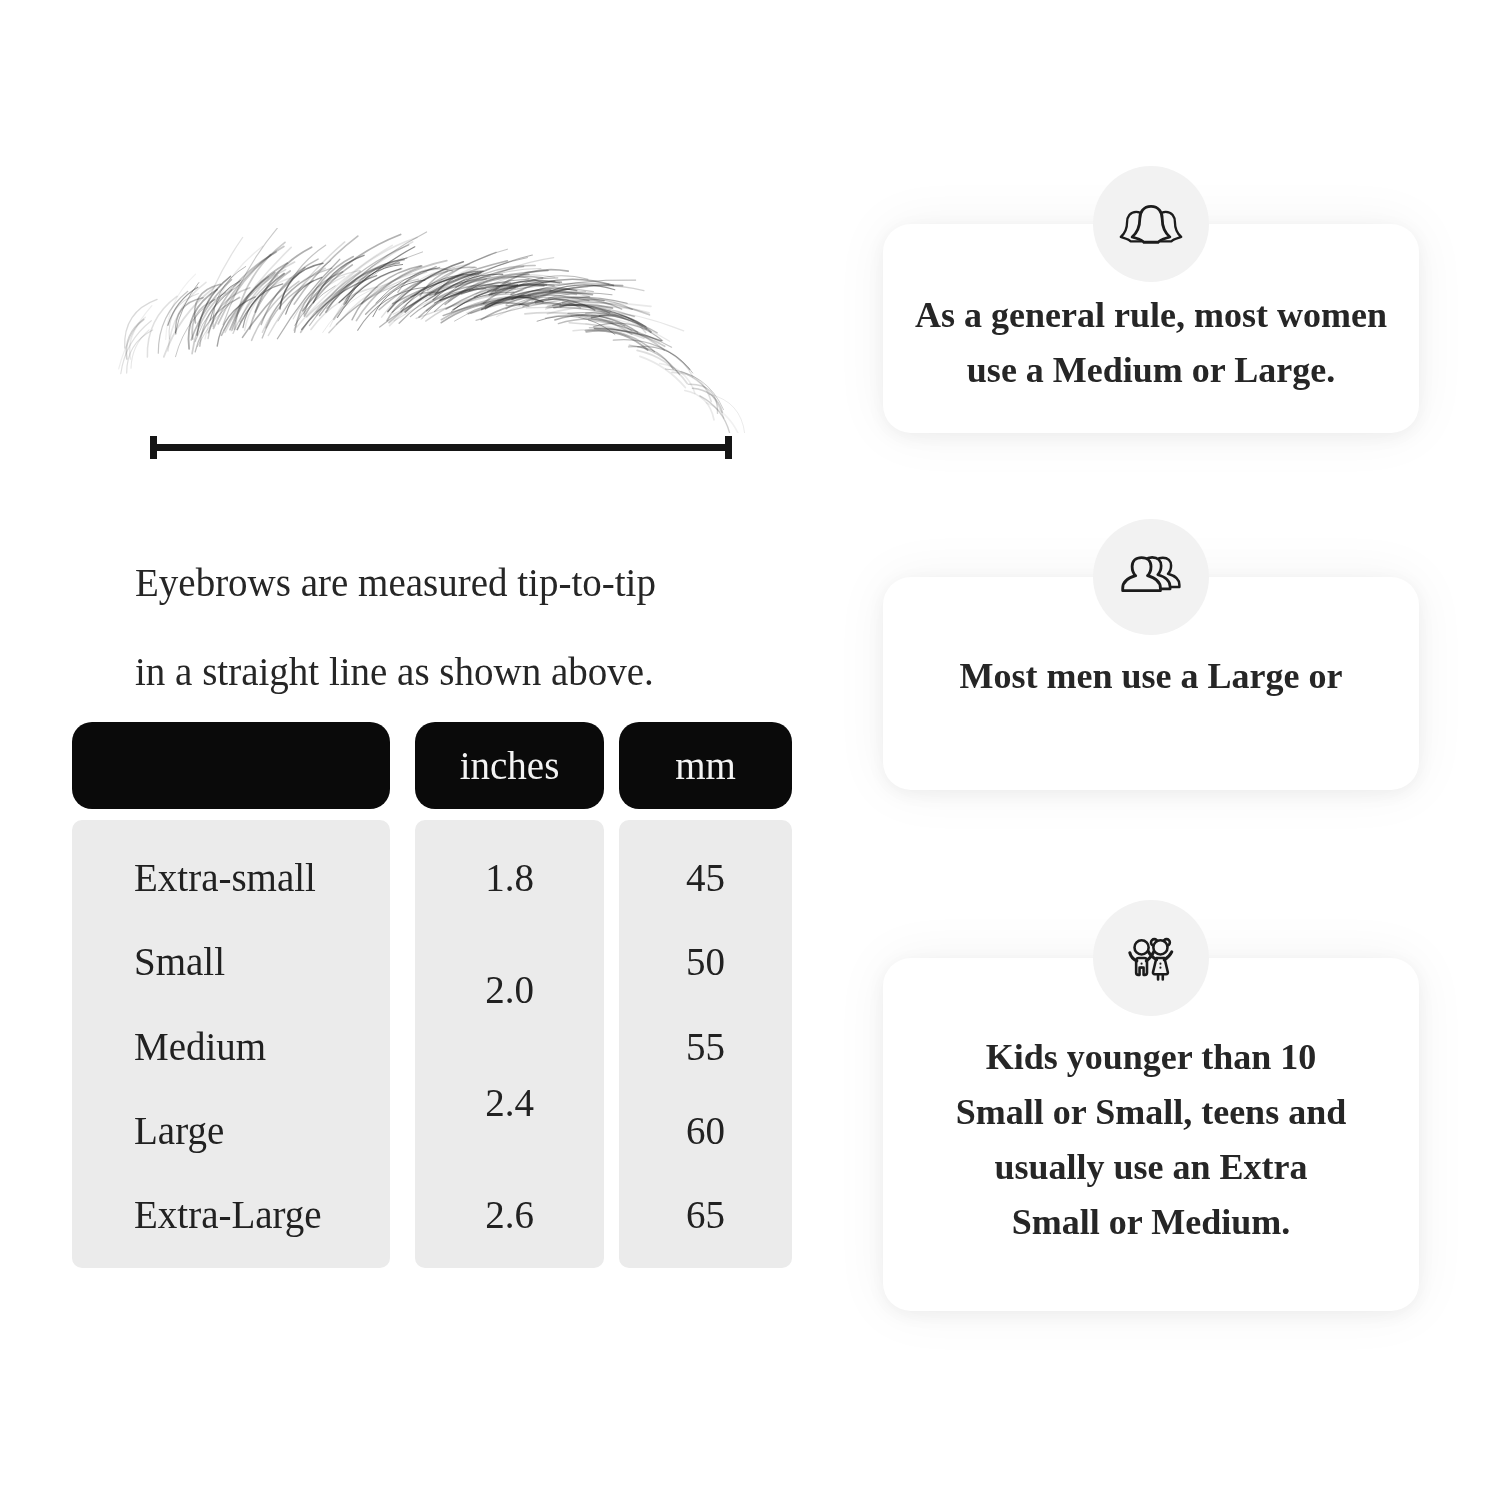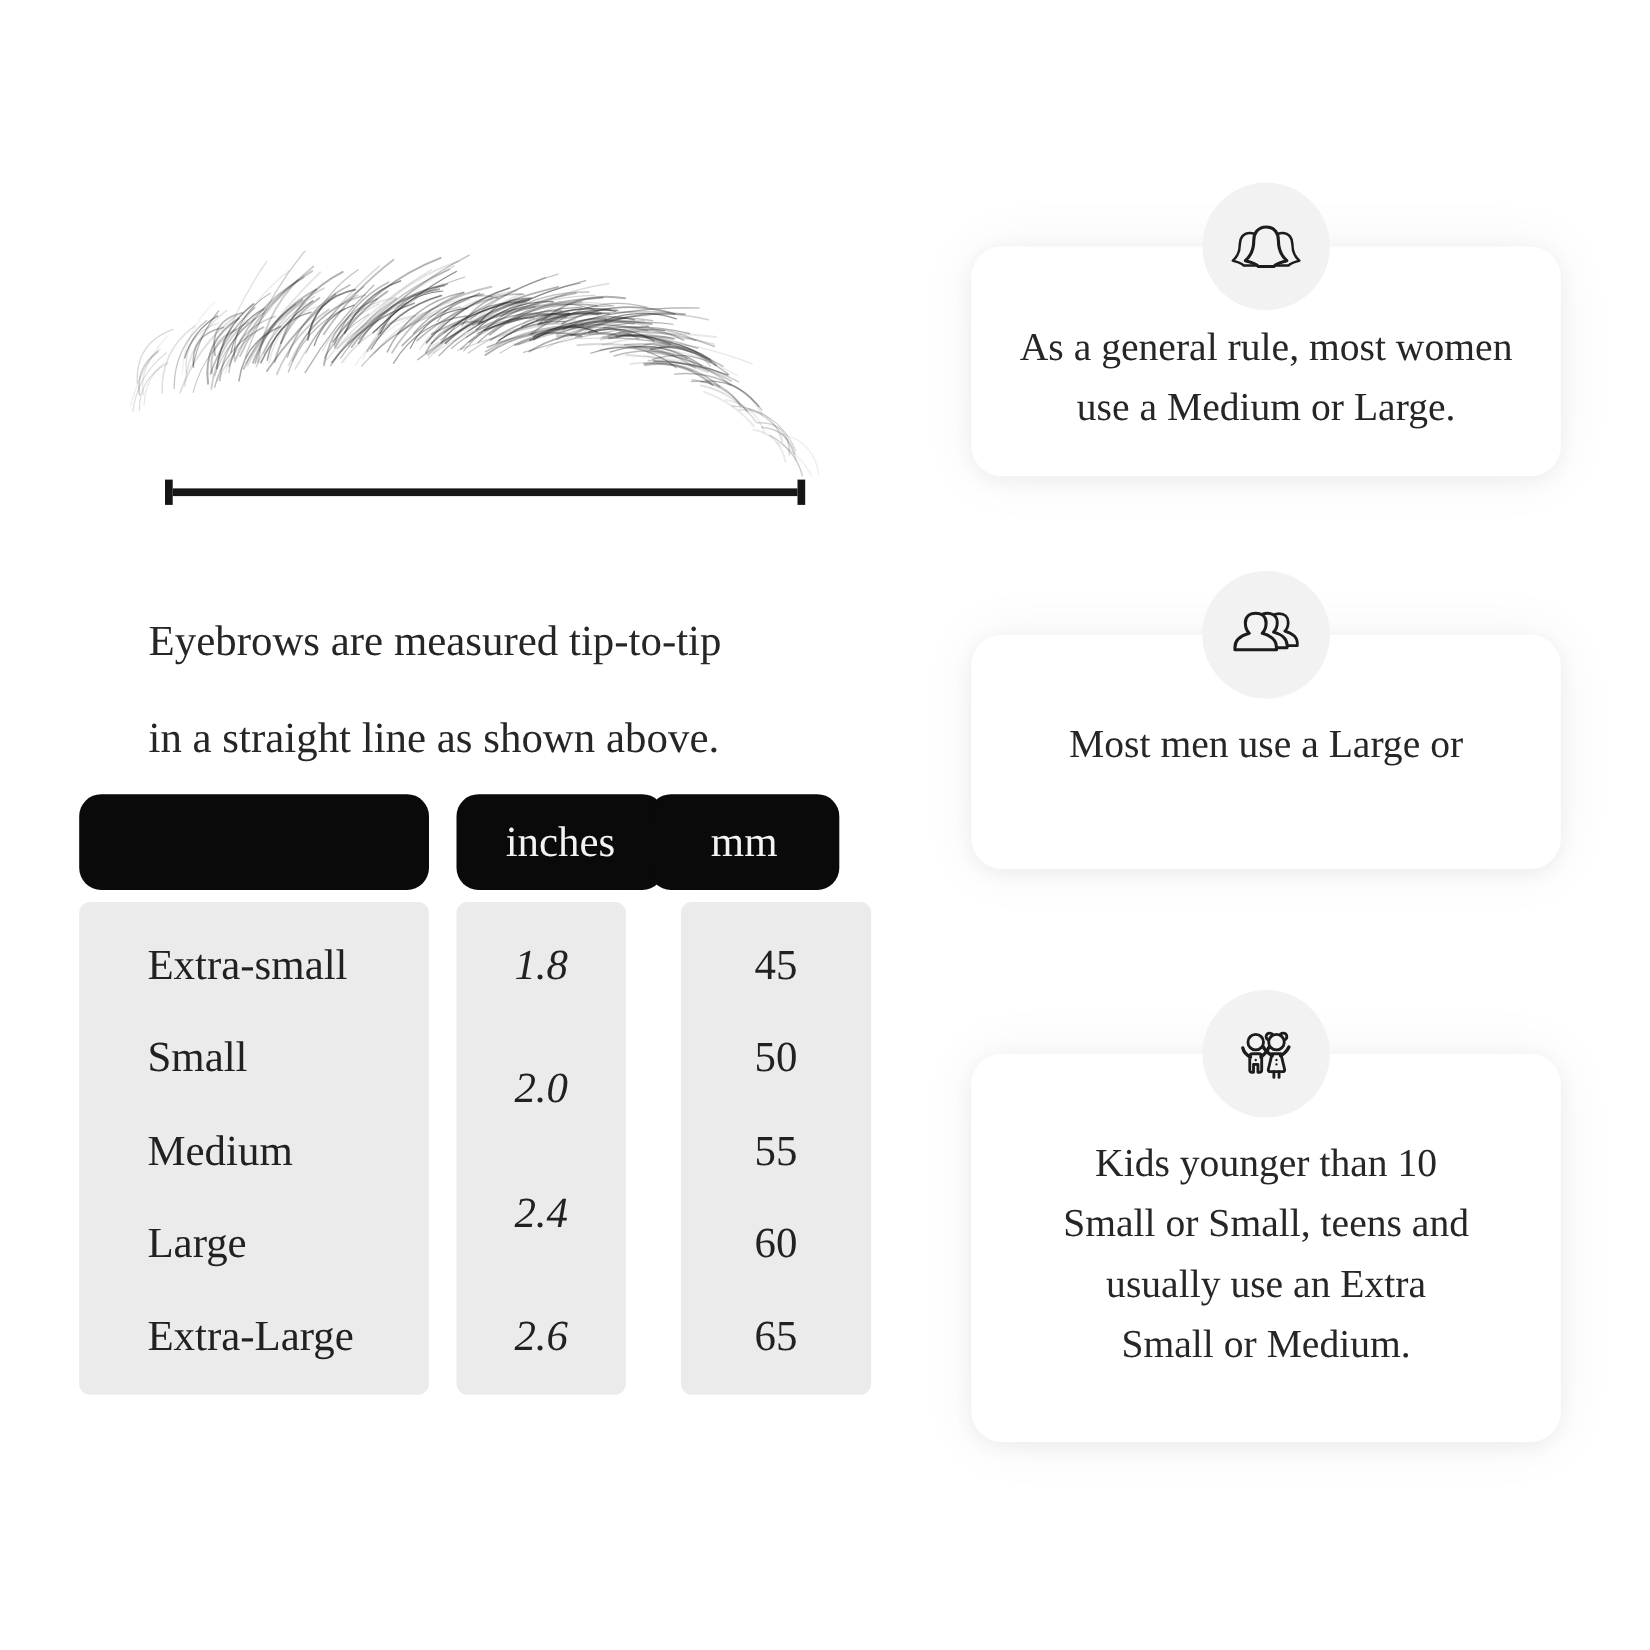--- a/index.html
+++ b/index.html
@@ -16,36 +16,37 @@
   #measure-line .line-bar{position:absolute;left:0;right:0;top:8px;height:7px;background:#151515;}
   .caption{position:absolute;left:135px;top:522px;font-size:39px;line-height:57px;color:#262626;}
   .caption span{display:block;margin-top:32px;}
   
   .th{
     position:absolute;top:722px;height:87px;background:#0a0a0a;border-radius:20px;
     color:#f3f3f3;display:flex;align-items:center;justify-content:center;font-size:39px;
   }
   #th-label{left:72px;width:318px;}
   #th-inches{left:415px;width:189px;}
-  #th-mm{left:590px;width:173px;}
+  #th-mm{left:619px;width:173px;}
   .tcol{
     position:absolute;top:820px;height:448px;background:#ebebeb;border-radius:10px;
     display:flex;flex-direction:column;justify-content:space-between;
     padding:30px 0 25px 0;box-sizing:border-box;font-size:39px;color:#212121;
   }
   #tcol-label{left:72px;width:318px;}
-  #tcol-inches{left:415px;width:154px;font-style:italic;}
+  #tcol-inches{left:415px;width:189px;}
   #tcol-mm{left:619px;width:173px;}
   .cell{height:56px;line-height:56px;}
   #tcol-label .cell{padding-left:62px;}
   #tcol-inches .cell,#tcol-mm .cell{text-align:center;}
   
   .card{
     position:absolute;left:883px;width:536px;background:#ffffff;border-radius:28px;
     box-shadow:0 4px 18px rgba(0,0,0,0.05),0 0 55px rgba(0,0,0,0.05);
+    font-weight:bold;
   }
   #card-women{top:224px;height:209px;}
   #card-men{top:577px;height:213px;}
   #card-kids{top:958px;height:353px;}
   .icon-circle{
     position:absolute;top:-58px;left:50%;transform:translateX(-50%);
     width:116px;height:116px;border-radius:50%;background:#f2f2f2;
     display:flex;align-items:center;justify-content:center;
   }
   .card-text{position:absolute;left:18px;right:18px;text-align:center;font-size:36px;line-height:55px;color:#262626;}

